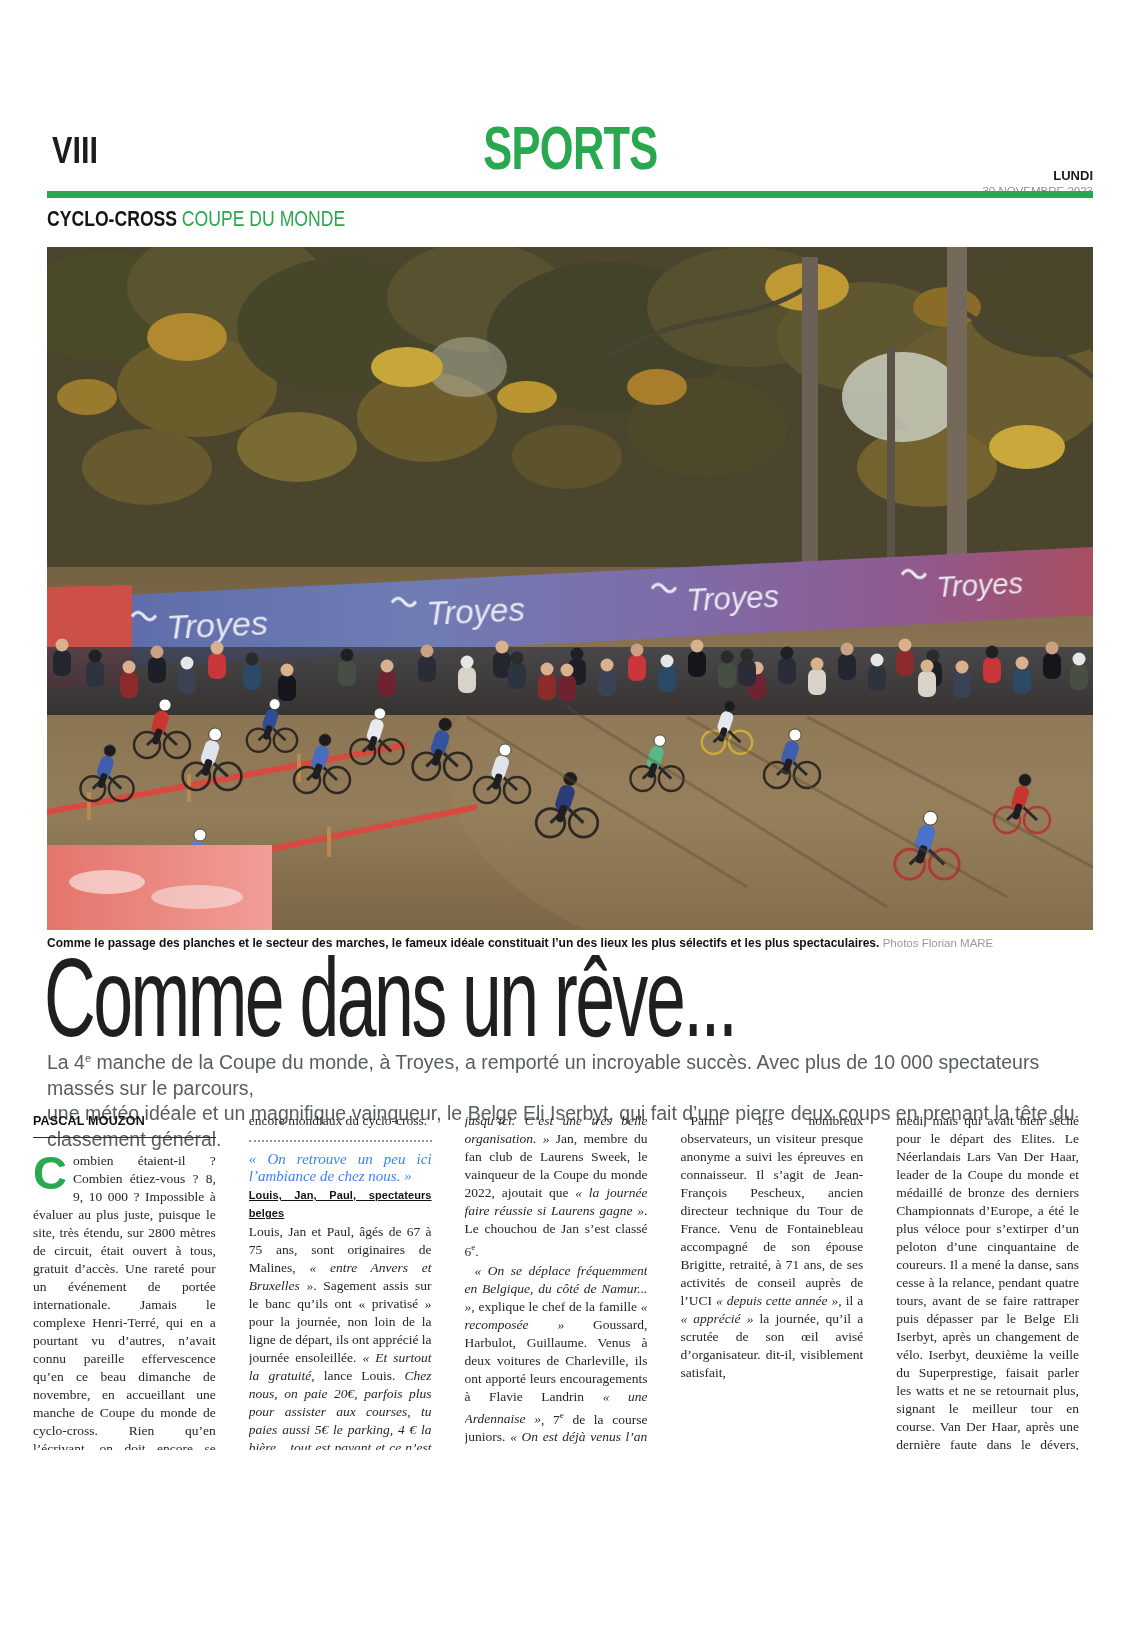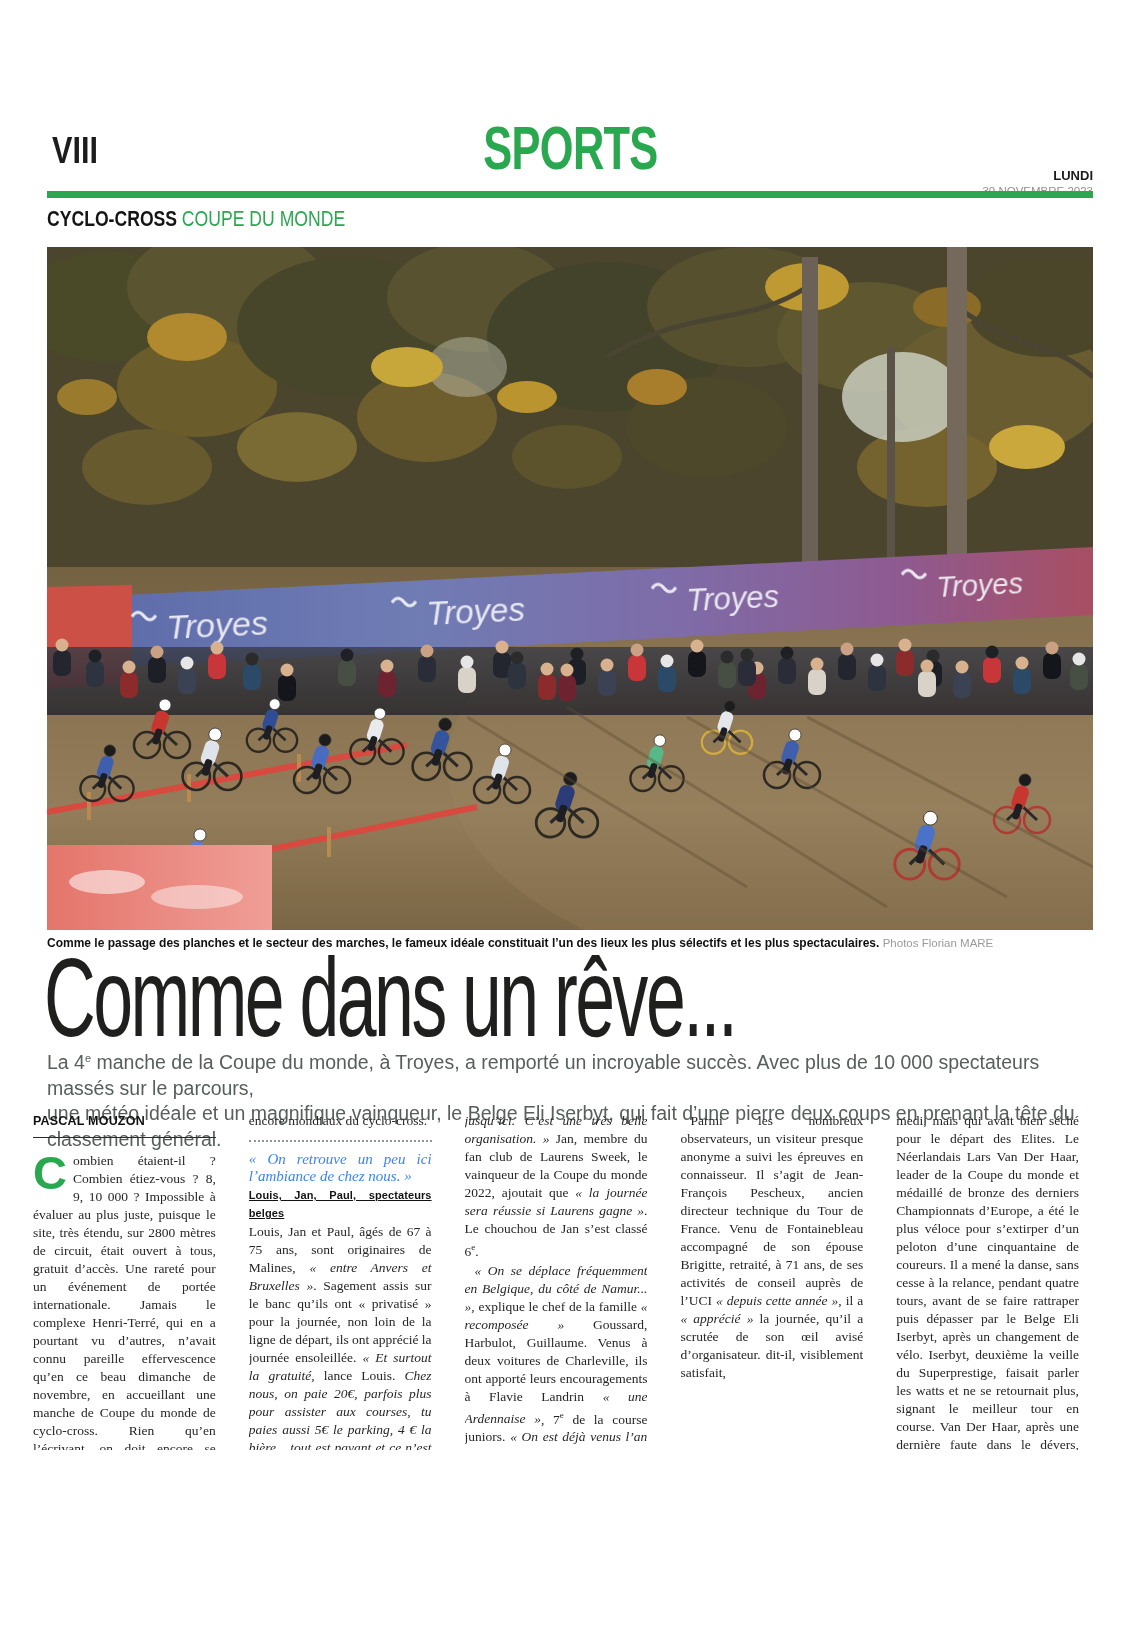--- a/index.html
+++ b/index.html
@@ -478,21 +478,21 @@
       <p><span class="dropcap">C</span><span>ombien étaient-il ? Combien étiez-vous ? 8, 9, 10 000 ? Impossible à évaluer au plus juste, puisque le site, très étendu, sur 2800 mètres de circuit, était ouvert à tous, gratuit d’accès. Une rareté pour un événement de portée internationale. Jamais le complexe Henri-Terré, qui en a pourtant vu d’autres, n’avait connu pareille effervescence qu’en ce beau dimanche de novembre, en accueillant une manche de Coupe du monde de cyclo-cross. Rien qu’en l’écrivant, on doit encore se pincer pour y croire. C’est pourtant la gageure réussie par Clément Philippon, sa bande de potes et quelque 170 bénévoles, qui ont conquis les coureurs, les suiveurs et le public. Y compris les Belges eux-mêmes, venus en nombre en voisins, grands spécia-</span></p>
     </div>
     <div class="col">
       <p>encore mondiaux du cyclo-cross.</p>
       <div class="qrule"></div>
       <p class="pullquote">« On retrouve un peu ici l’ambiance de chez nous. »</p>
       <p class="attribution">Louis, Jan, Paul, spectateurs belges</p>
       <p>Louis, Jan et Paul, âgés de 67 à 75 ans, sont originaires de Malines, <i>« entre Anvers et Bruxelles »</i>. Sagement assis sur le banc qu’ils ont « privatisé » pour la journée, non loin de la ligne de départ, ils ont apprécié la journée ensoleillée. <i>« Et surtout la gratuité,</i> lance Louis. <i>Chez nous, on paie 20€, parfois plus pour assister aux courses, tu paies aussi 5€ le parking, 4 € la bière... tout est payant et ce n’est pas normal. Ici, c’est la fête on retrouve un peu l’ambiance des cyclo-cross en Belgique, c’est notre sport national. On est amis, ça fait 20 ans qu’on se déplace un peu partout en Europe. On était contents de venir</i></p>
     </div>
     <div class="col">
-      <p><i>jusqu’ici. C’est une très belle organisation. »</i> Jan, membre du fan club de Laurens Sweek, le vainqueur de la Coupe du monde 2022, ajoutait que <i>« la journée sera réussie si Laurens gagne »</i>. Le chouchou de Jan s’est classé 6<sup>e</sup>.</p>
+      <p><i>jusqu’ici. C’est une très belle organisation. »</i> Jan, membre du fan club de Laurens Sweek, le vainqueur de la Coupe du monde 2022, ajoutait que <i>« la journée faire réussie si Laurens gagne »</i>. Le chouchou de Jan s’est classé 6<sup>e</sup>.</p>
       <p class="ind"><i>« On se déplace fréquemment en Belgique, du côté de Namur... »</i>, explique le chef de la famille <i>« recomposée »</i> Goussard, Harbulot, Guillaume. Venus à deux voitures de Charleville, ils ont apporté leurs encouragements à Flavie Landrin <i>« une Ardennaise »</i>, 7<sup>e</sup> de la course juniors. <i>« On est déjà venus l’an passé à Troyes pour la Coupe de France, l’occasion était belle de revenir. On sent que l’organisation est montée d’un cran. »</i></p>
 
     </div>
     <div class="col">
       <p class="ind">Parmi les nombreux observateurs, un visiteur presque anonyme a suivi les épreuves en connaisseur. Il s’agit de Jean-François Pescheux, ancien directeur technique du Tour de France. Venu de Fontainebleau accompagné de son épouse Brigitte, retraité, à 71 ans, de ses activités de conseil auprès de l’UCI <i>« depuis cette année »</i>, il a <i>« apprécié »</i> la journée, qu’il a scrutée de son œil avisé d’organisateur.  dit-il, visiblement satisfait, </p>
 
     </div>
     <div class="col">
       <p><span>medi, mais qui avait bien séché pour le départ des Elites. Le Néerlandais Lars Van Der Haar, leader de la Coupe du monde et médaillé de bronze des derniers Championnats d’Europe, a été le plus véloce pour s’extirper d’un peloton d’une cinquantaine de coureurs. Il a mené la danse, sans cesse à la relance, pendant quatre tours, avant de se faire rattraper puis dépasser par le Belge Eli Iserbyt, après un changement de vélo. Iserbyt, deuxième la veille du Superprestige, faisait parler les watts et ne se retournait plus, signant le meilleur tour en course. Van Der Haar, après une dernière faute dans le dévers, s’avouait vaincu, mais assurait la deuxième place, devant Joris Nieuwenhuis. Iserbyt, quatrième vainqueur en quatre manches, s’empare de la tête de la Coupe du monde, qui se poursuivra dimanche prochain, à Dublin.</span></p>
     </div>

